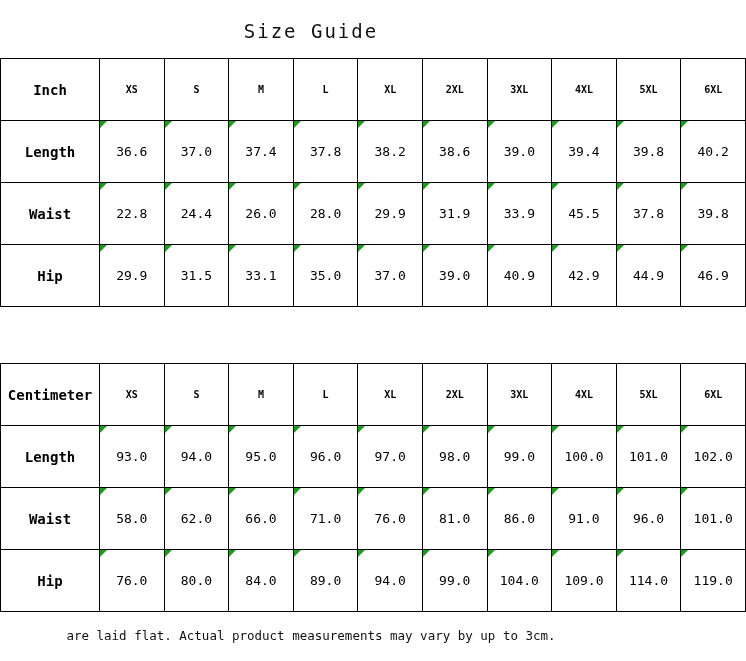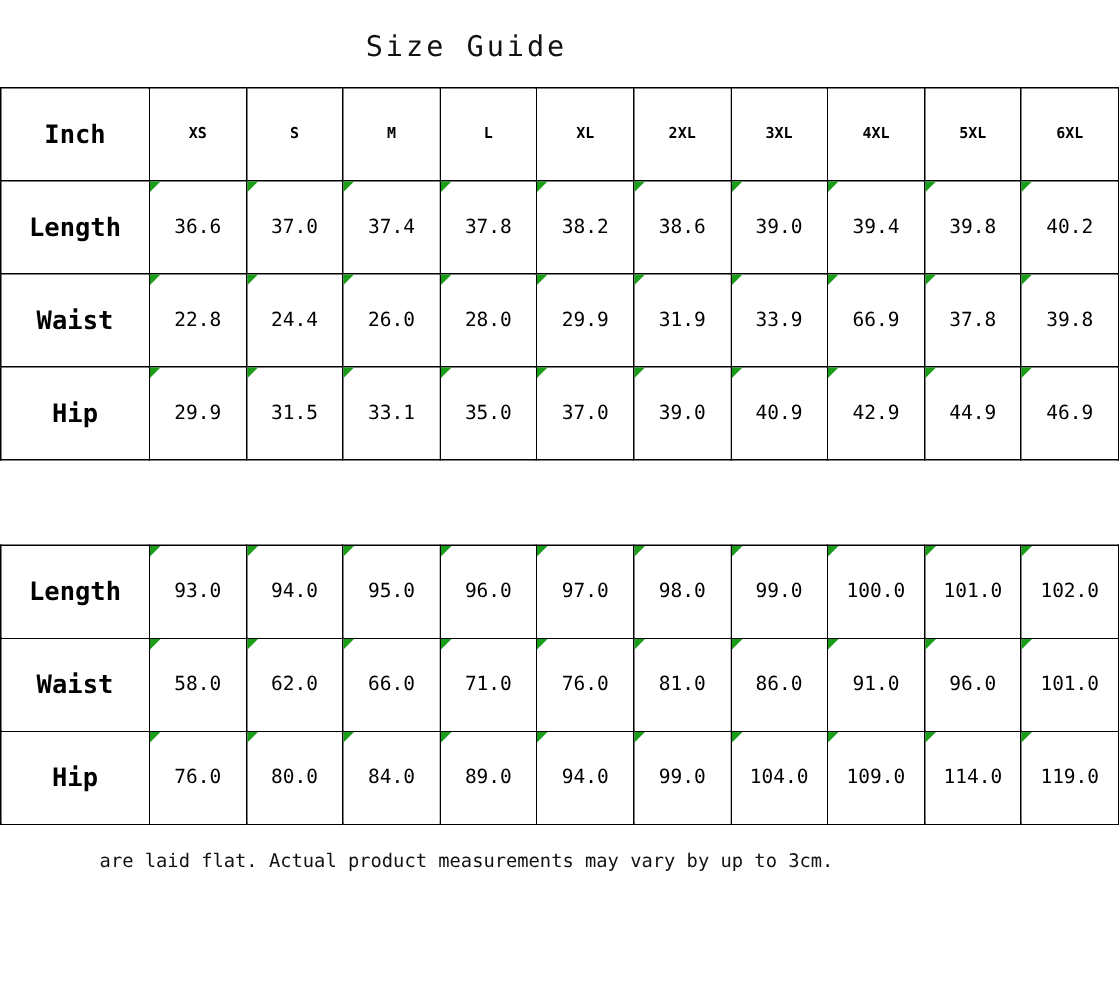--- a/index.html
+++ b/index.html
@@ -39,21 +39,21 @@
     height: 59px;
     text-align: center;
     vertical-align: middle;
     font-size: 13px;
     font-family: "DejaVu Sans Mono", monospace;
     position: relative;
     background: #ffffff;
   }
   table.size-table td.rowhead {
     font-weight: bold;
-    font-size: 17px;
+    font-size: 14px;
     width: 96px;
   }
   table.size-table td.colhead {
     font-weight: bold;
     font-size: 10px;
   }
   
   table.size-table td.data::before {
     content: "";
     position: absolute;
@@ -113,21 +113,21 @@
       </tr>
       <tr>
         <td class="rowhead">Waist</td>
         <td class="data">22.8</td>
         <td class="data">24.4</td>
         <td class="data">26.0</td>
         <td class="data">28.0</td>
         <td class="data">29.9</td>
         <td class="data">31.9</td>
         <td class="data">33.9</td>
-        <td class="data">66.9</td>
+        <td class="data">45.5</td>
         <td class="data">37.8</td>
         <td class="data">39.8</td>
       </tr>
       <tr>
         <td class="rowhead">Hip</td>
         <td class="data">29.9</td>
         <td class="data">31.5</td>
         <td class="data">33.1</td>
         <td class="data">35.0</td>
         <td class="data">37.0</td>
@@ -138,20 +138,33 @@
         <td class="data">46.9</td>
       </tr>
     </tbody>
   </table>
 
   <div class="spacer"></div>
 
   <table class="size-table">
     <tbody>
       <tr>
+        <td class="rowhead">Centimeter</td>
+        <td class="colhead">XS</td>
+        <td class="colhead">S</td>
+        <td class="colhead">M</td>
+        <td class="colhead">L</td>
+        <td class="colhead">XL</td>
+        <td class="colhead">2XL</td>
+        <td class="colhead">3XL</td>
+        <td class="colhead">4XL</td>
+        <td class="colhead">5XL</td>
+        <td class="colhead">6XL</td>
+      </tr>
+      <tr>
         <td class="rowhead">Length</td>
         <td class="data">93.0</td>
         <td class="data">94.0</td>
         <td class="data">95.0</td>
         <td class="data">96.0</td>
         <td class="data">97.0</td>
         <td class="data">98.0</td>
         <td class="data">99.0</td>
         <td class="data">100.0</td>
         <td class="data">101.0</td>

